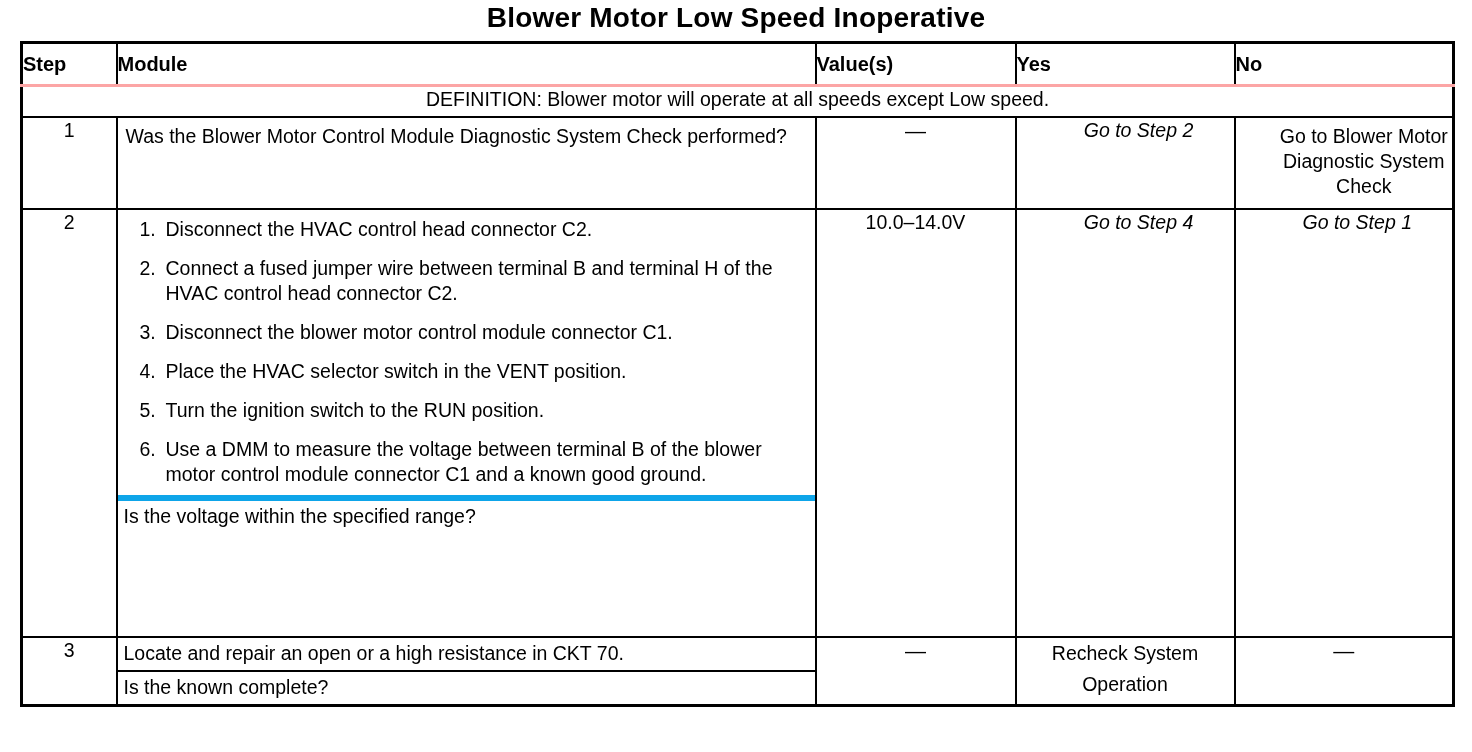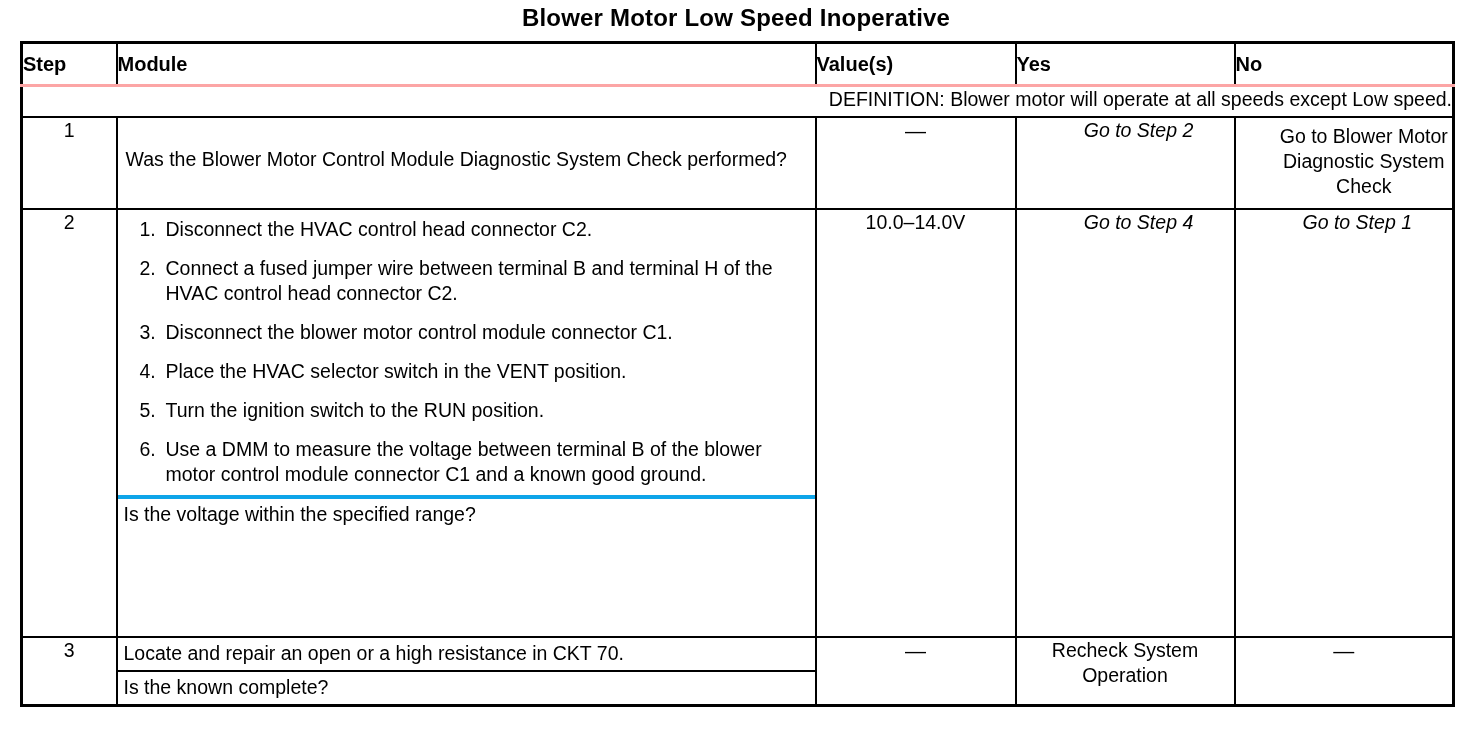--- a/index.html
+++ b/index.html
@@ -20,21 +20,21 @@
     position: relative;
     width: 1472px;
     height: 752px;
     box-sizing: border-box;
     padding: 0 20px;
   }
 
   
   .doc-title {
     text-align: center;
-    font-size: 24px;
+    font-size: 28px;
     font-weight: bold;
     letter-spacing: 0.2px;
     line-height: 30px;
     padding-top: 3px;
     padding-bottom: 8px;
     white-space: nowrap;
   }
 
   
   table.dtc {
@@ -64,21 +64,21 @@
     font-weight: bold;
     font-size: 20px;
     text-align: left;
     height: 40px;
     vertical-align: middle;
     border-bottom: 3px solid #fca5a5;
   }
 
   
   td.definition {
-    text-align: right;
+    text-align: center;
     padding: 3px 0 4px 6px;
     border-bottom: 3px solid #000;
     height: 29px;
     vertical-align: middle;
     white-space: nowrap;
   }
 
   
   td.stepnum {
     text-align: center;
@@ -86,21 +86,21 @@
     font-size: 20px;
   }
   td.action {
     padding: 0;
     vertical-align: top;
   }
   td.val, td.yes, td.no {
     text-align: center;
   }
   td.mid    { vertical-align: middle; }
-  .pad-box-top  { padding: 6px 8px 6px 8px; margin-top: 23px; }
+  .pad-box-top  { padding: 6px 8px 6px 8px; }
 
   .italic { font-style: italic; }
 
   .dash { font-size: 21px; line-height: 25px; }
 
   
   ol.steps {
     margin: 0;
     padding: 0;
     list-style: none;
@@ -117,21 +117,21 @@
     left: 22px;
     top: 0;
     width: 26px;
     text-align: left;
   }
   .list-wrap { padding: 7px 6px 0 0; }
 
   .q-line {
     padding: 3px 0 5px 6px;
     line-height: 25px;
-    border-top: 4px solid #0ea5e9;
+    border-top: 6px solid #0ea5e9;
   }
 
   .cell-line {
     padding: 3px 0 4px 6px;
     line-height: 25px;
   }
   .cell-line + .cell-line { border-top: 2px solid #000; }
   .vbottom-block {
     display: flex;
     align-items: flex-end;
@@ -244,21 +244,21 @@
       <tr style="height:68px;">
         <td class="stepnum">3</td>
         <td class="action">
           <div class="cell-line">Locate and repair an open or a high resistance in CKT 70.</div>
           <div class="cell-line">Is the known complete?</div>
         </td>
         <td class="val mid">
           <div class="dash">—</div>
         </td>
         <td class="yes mid">
-          <div style="line-height:25px;">Recheck System Operation</div>
+          <div style="line-height:31px;">Recheck System Operation</div>
         </td>
         <td class="no mid">
           <div class="dash">—</div>
         </td>
       </tr>
 
     </tbody>
   </table>
 
 </div>

